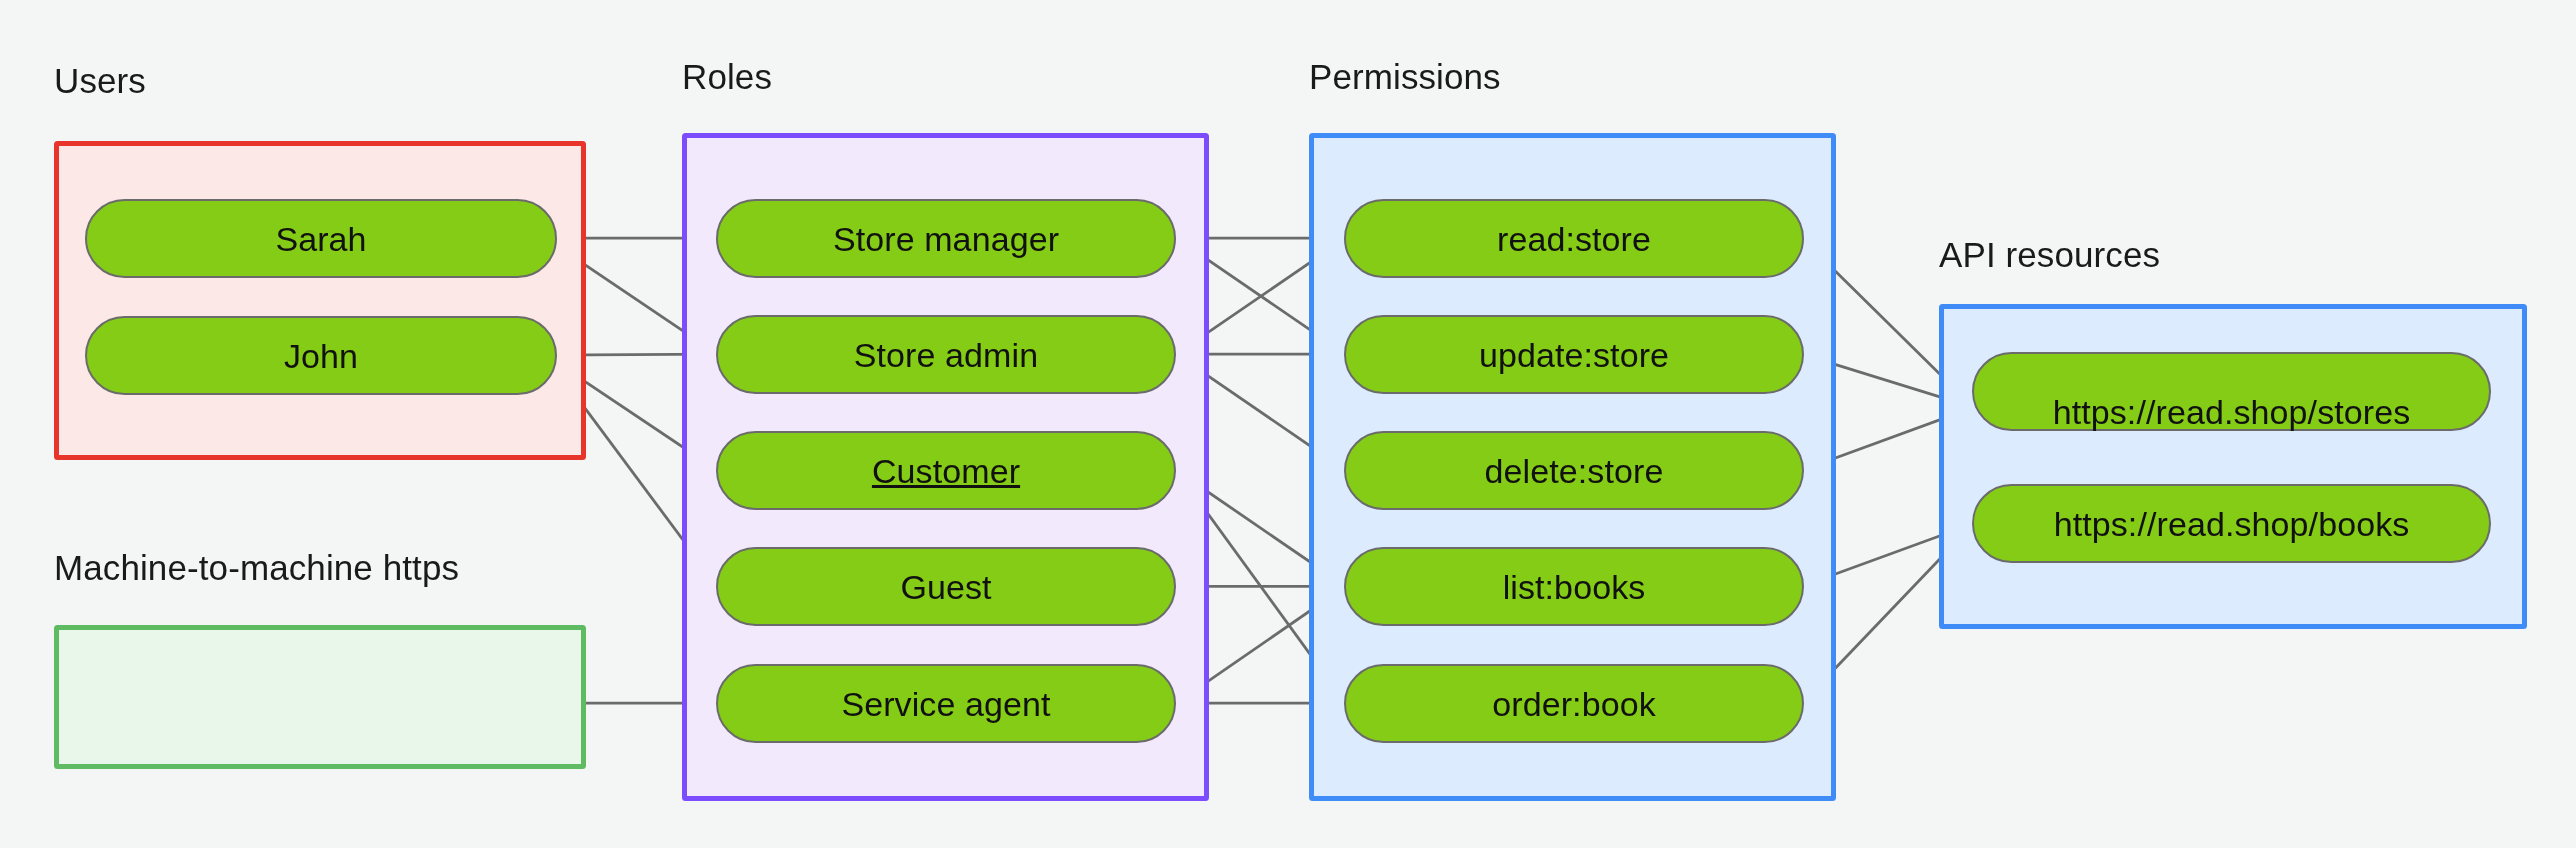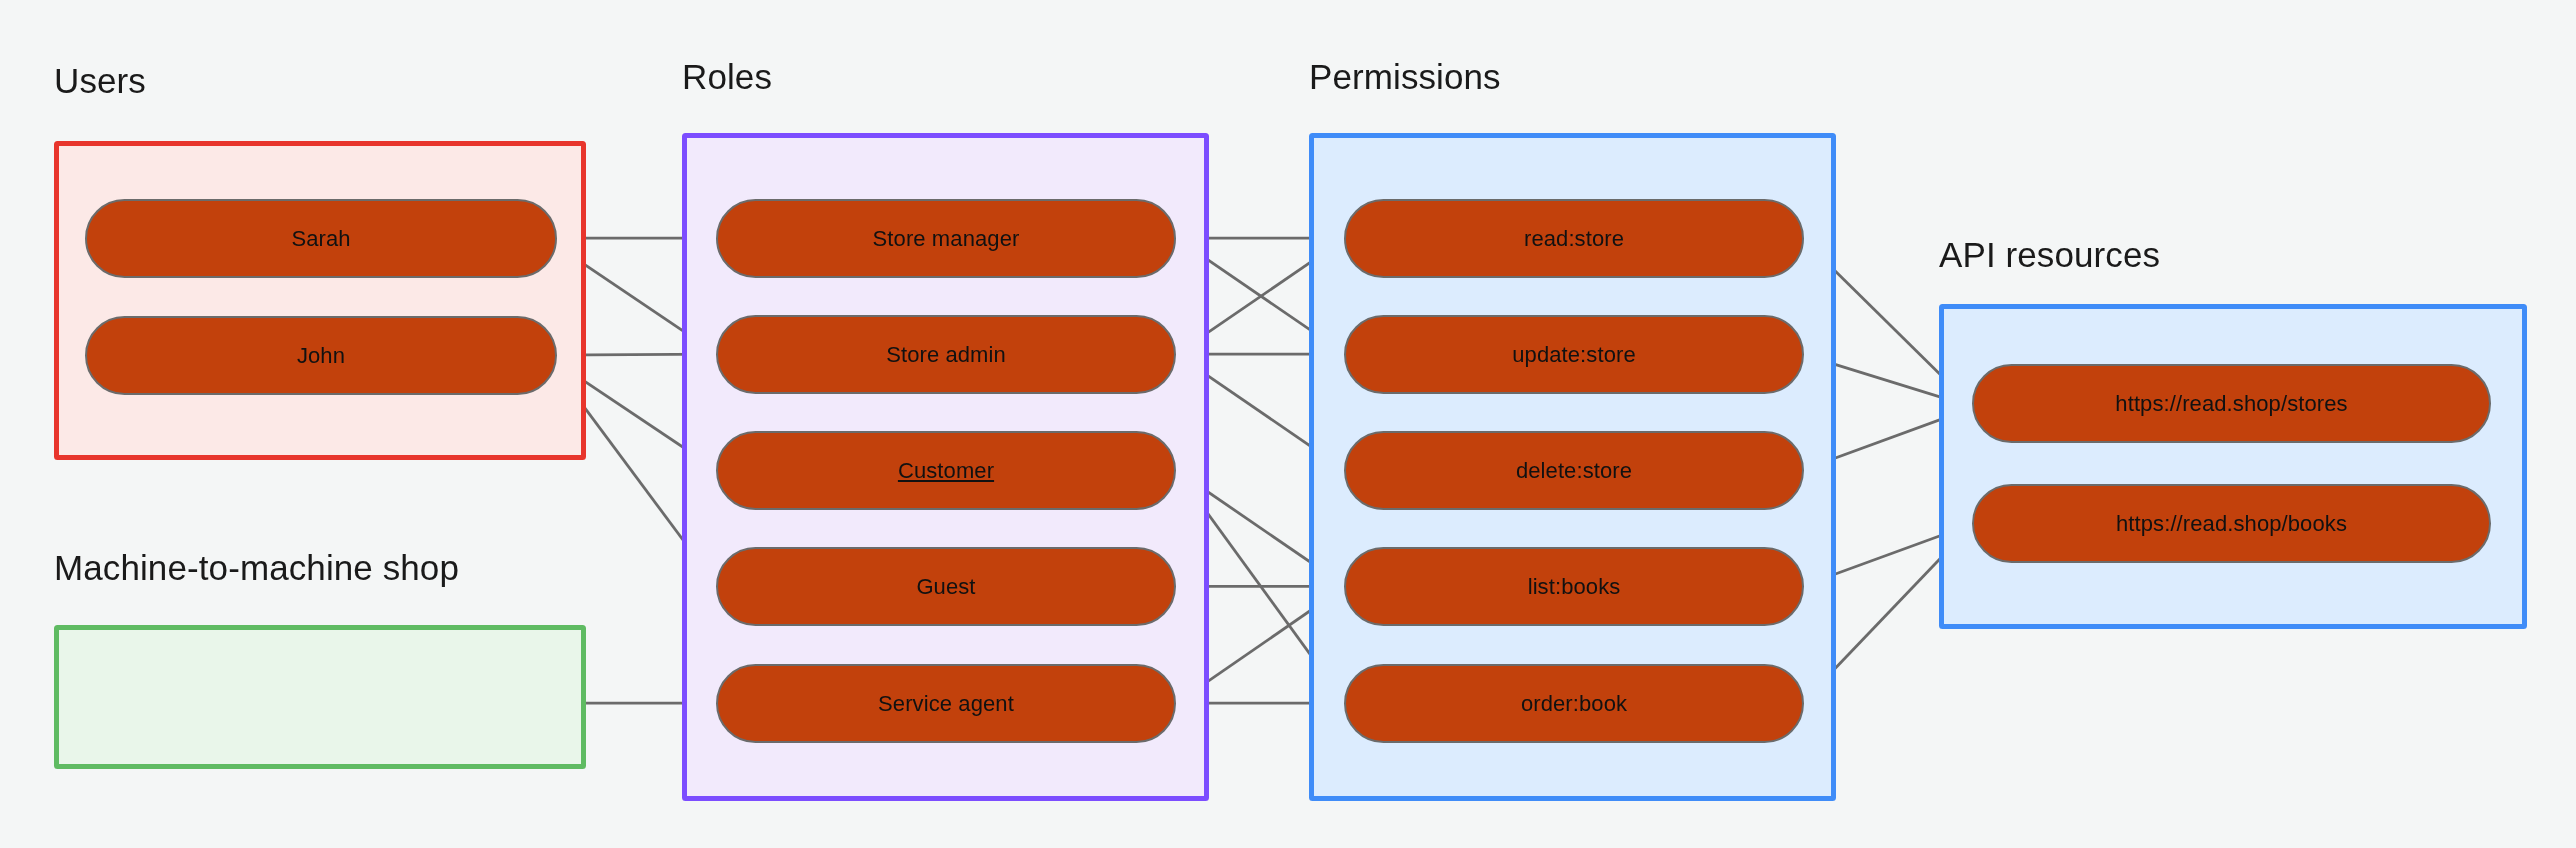--- a/index.html
+++ b/index.html
@@ -39,28 +39,28 @@
   .group-users   { border-color: #e8352c; background: #fce9e7; }
   .group-m2m     { border-color: #5fbb62; background: #e9f6ea; }
   .group-roles   { border-color: #7c4dff; background: #f2eafc; }
   .group-perms   { border-color: #3f8cf8; background: #dcecfe; }
   .group-api     { border-color: #3f8cf8; background: #dcecfe; }
 
   
   .pill {
     position: absolute;
     box-sizing: border-box;
-    background: #c2410c;
+    background: #84cc16;
     border: 2.6px solid #6b6b6b;
     border-radius: 872px;
     display: flex;
     align-items: center;
     justify-content: center;
     color: #111111;
-    font-size: 22px;
+    font-size: 34px;
     line-height: 1;
     white-space: nowrap;
     letter-spacing: 0.1px;
   }
 
   
   #edges {
     position: absolute;
     left: 0; top: 0;
     width: 2576px;
@@ -120,21 +120,21 @@
 
   <div class="group-title" style="left:54px; top:63px;">Users</div>
   <div class="group-box group-users" style="left:54px; top:141px; width:532px; height:319px;"></div>
   <div class="pill" style="left:85px; top:199px; width:472px; height:79px;">
     <span>Sarah</span>
   </div>
   <div class="pill" style="left:85px; top:316px; width:472px; height:79px;">
     <span>John</span>
   </div>
 
-  <div class="group-title" style="left:54px; top:550px;">Machine-to-machine shop</div>
+  <div class="group-title" style="left:54px; top:550px;">Machine-to-machine https</div>
   <div class="group-box group-m2m" style="left:54px; top:625px; width:532px; height:144px;"></div>
 
   <div class="group-title" style="left:682px; top:59px;">Roles</div>
   <div class="group-box group-roles" style="left:682px; top:133px; width:527px; height:668px;"></div>
   <div class="pill" style="left:716px; top:315px; width:460px; height:79px;">
     <span>Store admin</span>
   </div>
   <div class="pill" style="left:716px; top:199px; width:460px; height:79px;">
     <span>Store manager</span>
   </div>
@@ -161,21 +161,21 @@
   </div>
   <div class="pill" style="left:1344px; top:547px; width:460px; height:79px;">
     <span>list:books</span>
   </div>
   <div class="pill" style="left:1344px; top:664px; width:460px; height:79px;">
     <span>order:book</span>
   </div>
 
   <div class="group-title" style="left:1939px; top:237px;">API resources</div>
   <div class="group-box group-api" style="left:1939px; top:304px; width:588px; height:325px;"></div>
-  <div class="pill" style="left:1972px; top:364px; width:519px; height:79px;">
+  <div class="pill" style="left:1972px; top:352px; width:519px; height:79px;align-items:flex-end;">
     <span>https://read.shop/stores</span>
   </div>
   <div class="pill" style="left:1972px; top:484px; width:519px; height:79px;">
     <span>https://read.shop/books</span>
   </div>
 
 </div>
 
 
 </body></html>

